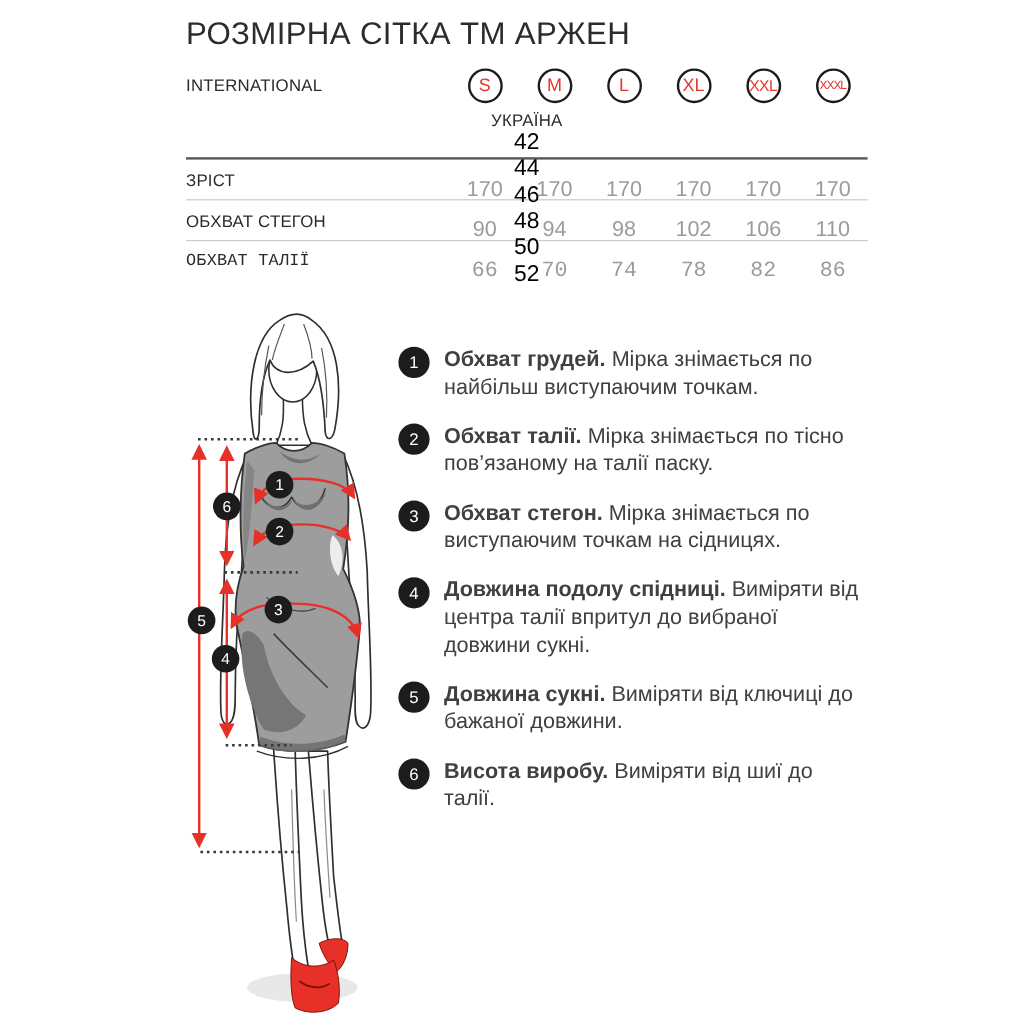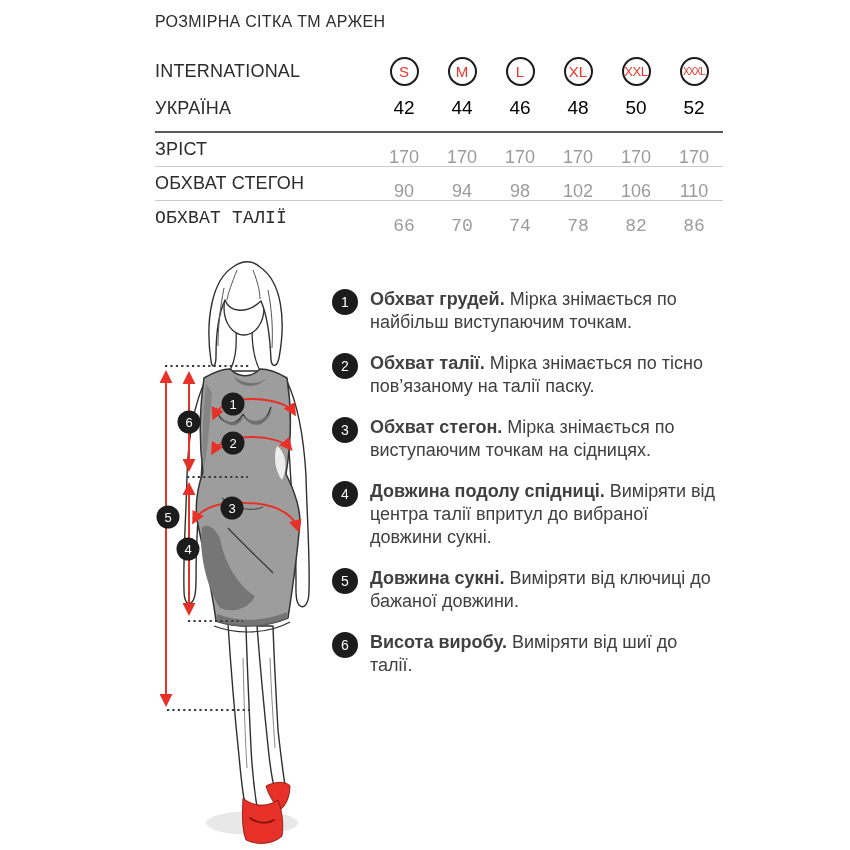--- a/index.html
+++ b/index.html
@@ -1,27 +1,27 @@
 <!DOCTYPE html>
 <html><head>
 <meta charset="utf-8">
 <style>
   html,body{margin:0;padding:0;}
   body{width:850px;height:850px;background:#ffffff;position:relative;overflow:hidden;
        font-family:"Liberation Sans", sans-serif;}
-  .title{position:absolute;left:155px;top:13px;font-size:16px;font-weight:500;
+  .title{position:absolute;left:155px;top:13px;font-size:26px;font-weight:500;
          color:#2c2c2c;letter-spacing:0.3px;text-align:center;}
 
   
   .size-table{position:absolute;left:155px;top:50px;width:568px;}
   .t-row{display:flex;align-items:center;}
-  .t-label{flex:1;font-size:18px;color:#2b2b2b;letter-spacing:0.2px;}
+  .t-label{flex:1;font-size:14px;color:#2b2b2b;letter-spacing:0.2px;}
   .t-cell{width:58px;display:flex;justify-content:center;align-items:center;}
   .row-intl{height:42px;}
-  .row-ukr{height:32px;margin-bottom:7px;}
+  .row-ukr{height:32px;margin-bottom:7px;flex-direction:column;}
   .ukr-val{font-size:19px;color:#000000;font-weight:500;}
   .size-circle{width:29px;height:29px;border:2px solid #1b1b1b;border-radius:50%;
          display:flex;align-items:center;justify-content:center;
          color:#e8342c;font-size:15px;font-weight:500;box-sizing:border-box;}
   .row-intl .t-cell:nth-child(6) .size-circle{font-size:13px;letter-spacing:-0.4px;}
   .row-intl .t-cell:nth-child(7) .size-circle{font-size:10px;letter-spacing:-0.9px;}
   .t-body{border-top:2px solid #595959;}
   .t-body .t-row{height:33px;border-bottom:1px solid #cacaca;}
   .t-body .t-row:last-child{border-bottom:none;font-family:Liberation Mono, monospace;}
   .data-val{font-size:18px;color:#9b9b9b;margin-top:16px;}

